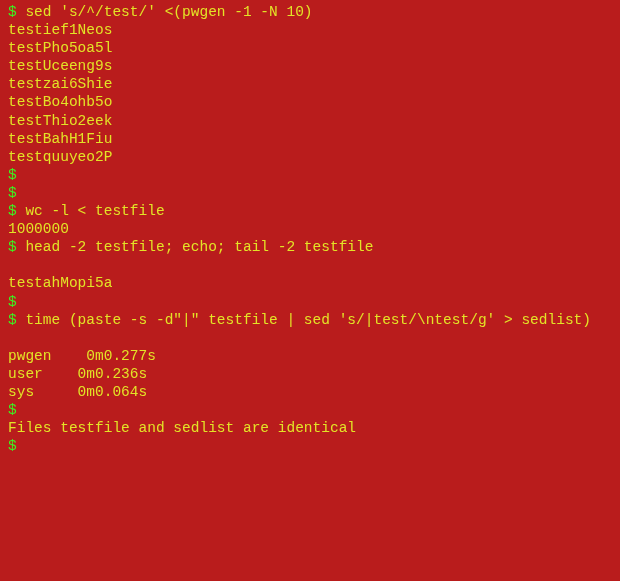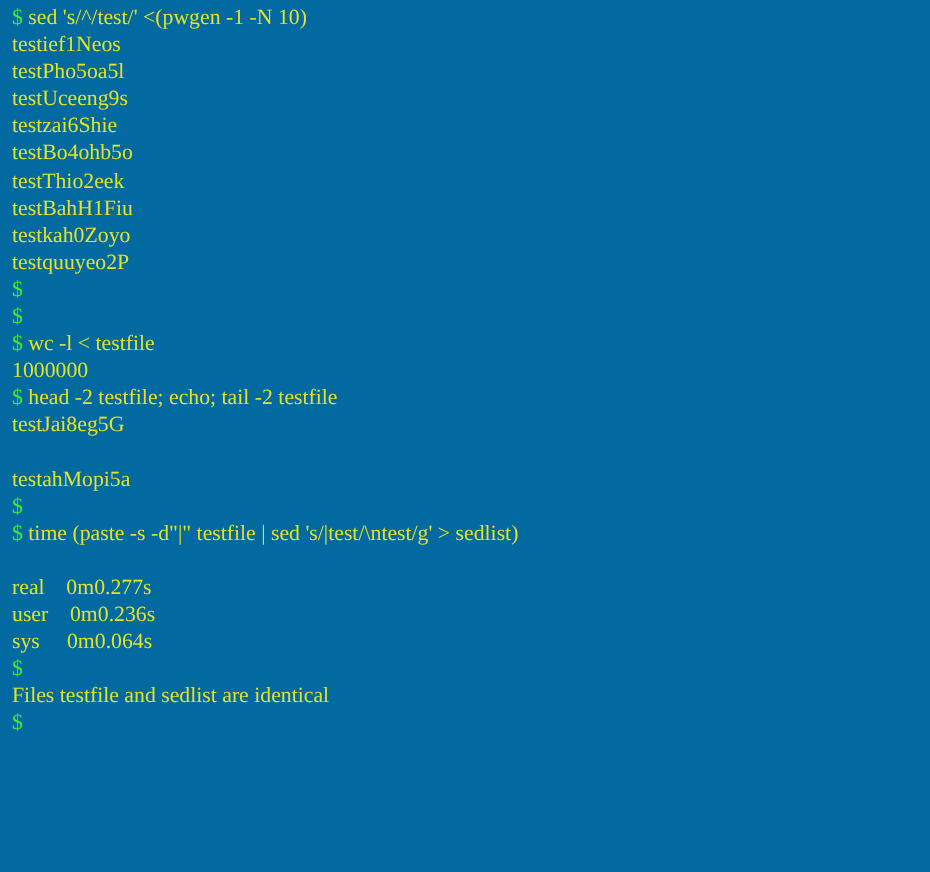--- a/index.html
+++ b/index.html
@@ -5,23 +5,23 @@
 <style>
   html, body {
     margin: 0;
     padding: 0;
     background: #054505;
   }
   #terminal {
     position: relative;
     width: 620px;
     height: 581px;
-    background: #0369a1;
+    background: #b91c1c;
     overflow: hidden;
-    font-family: Liberation Serif, serif;
+    font-family: Liberation Mono, monospace;
     font-size: 14.5px;
     line-height: 18.1px;
     letter-spacing: 0px;
     padding: 3px 0 0 8px;
     box-sizing: border-box;
     -webkit-font-smoothing: none;
   }
   .line {
     white-space: pre;
     height: 18.1px;
@@ -45,32 +45,30 @@
 
 <div id="terminal">
     <div class="line"><span class="prompt">$</span><span class="cmd"> sed 's/^/test/' &lt;(pwgen -1 -N 10)</span></div>
     <div class="line"><span class="out">testief1Neos</span></div>
     <div class="line"><span class="out">testPho5oa5l</span></div>
     <div class="line"><span class="out">testUceeng9s</span></div>
     <div class="line"><span class="out">testzai6Shie</span></div>
     <div class="line"><span class="out">testBo4ohb5o</span></div>
     <div class="line"><span class="out">testThio2eek</span></div>
     <div class="line"><span class="out">testBahH1Fiu</span></div>
-    <div class="line"><span class="out">testkah0Zoyo</span></div>
     <div class="line"><span class="out">testquuyeo2P</span></div>
     <div class="line"><span class="prompt">$</span><span class="cmd"></span></div>
     <div class="line"><span class="prompt">$</span><span class="cmd"></span></div>
     <div class="line"><span class="prompt">$</span><span class="cmd"> wc -l &lt; testfile</span></div>
     <div class="line"><span class="out">1000000</span></div>
     <div class="line"><span class="prompt">$</span><span class="cmd"> head -2 testfile; echo; tail -2 testfile</span></div>
-    <div class="line"><span class="out">testJai8eg5G</span></div>
     <div class="line blank"><span class="out"></span></div>
     <div class="line"><span class="out">testahMopi5a</span></div>
     <div class="line"><span class="prompt">$</span><span class="cmd"></span></div>
     <div class="line"><span class="prompt">$</span><span class="cmd"> time (paste -s -d"|" testfile | sed 's/|test/\ntest/g' &gt; sedlist)</span></div>
     <div class="line blank"><span class="out"></span></div>
-    <div class="line"><span class="out">real    0m0.277s</span></div>
+    <div class="line"><span class="out">pwgen    0m0.277s</span></div>
     <div class="line"><span class="out">user    0m0.236s</span></div>
     <div class="line"><span class="out">sys     0m0.064s</span></div>
     <div class="line"><span class="prompt">$</span><span class="cmd"></span></div>
     <div class="line"><span class="out">Files testfile and sedlist are identical</span></div>
     <div class="line"><span class="prompt">$</span><span class="cmd"></span></div>
   </div>
 
 </body></html>

